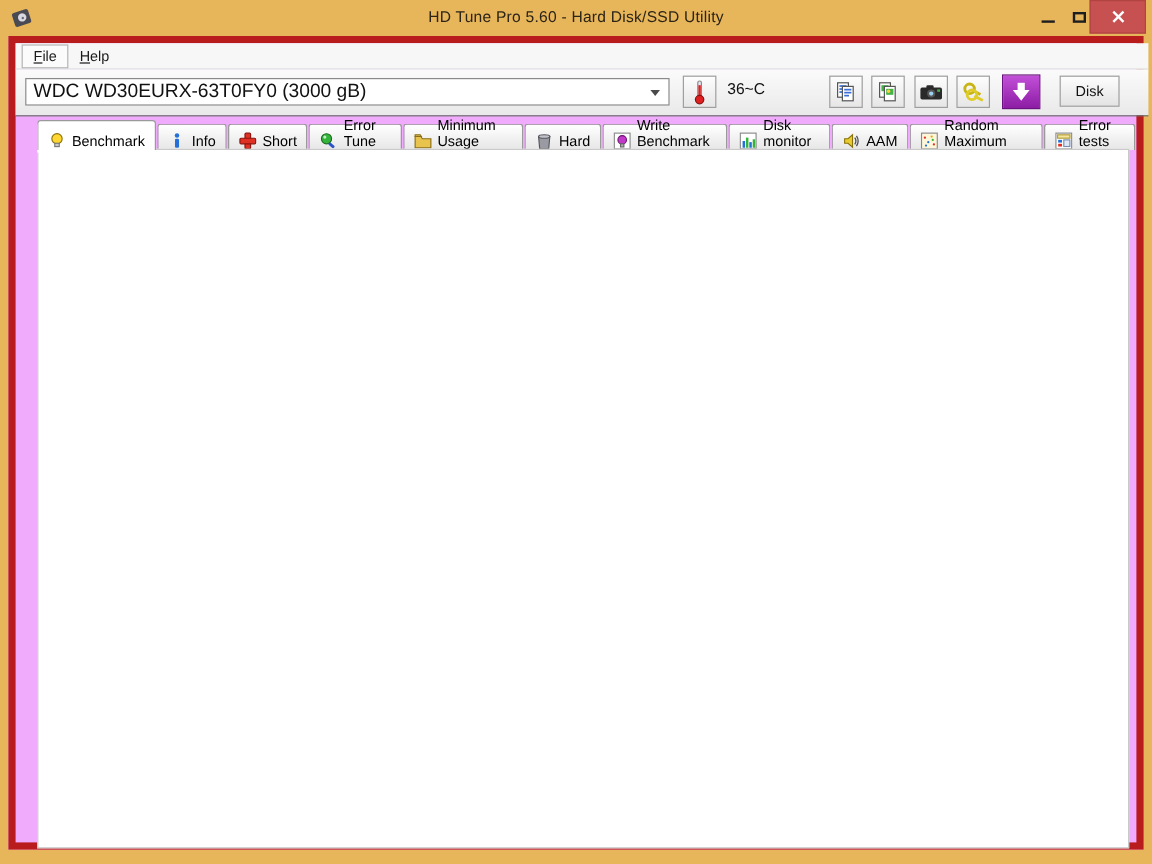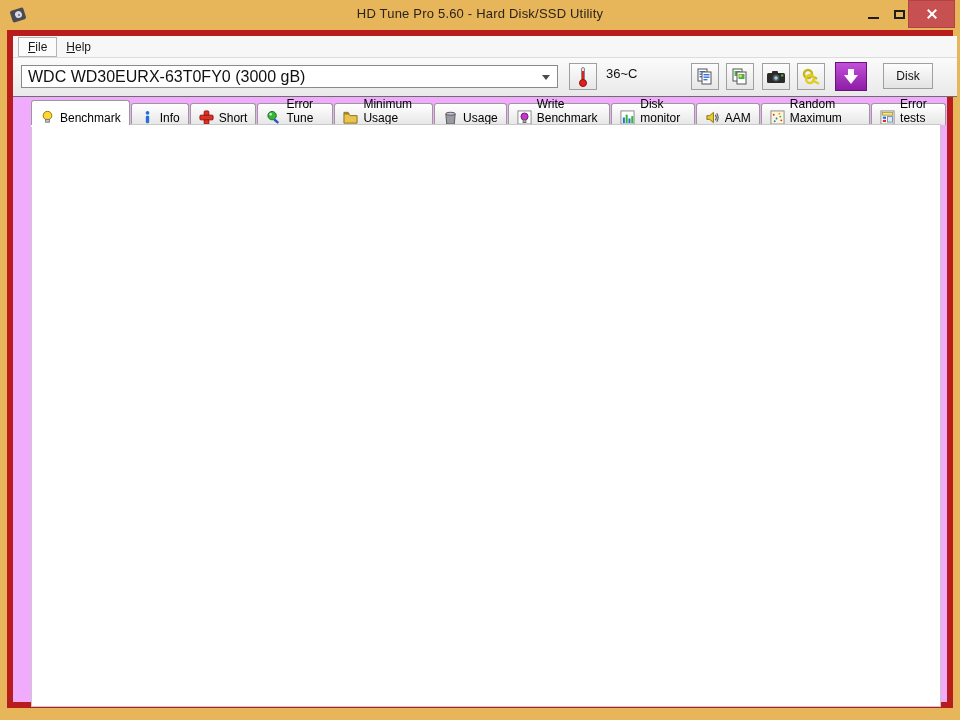--- a/index.html
+++ b/index.html
@@ -201,21 +201,21 @@
           <path d="M1 4 L6 4 L7.5 6 L15 6 L15 14 L1 14 Z" fill="#e8c44e" stroke="#8a6d14"></path>
           <path d="M1 4 L1 2.5 L5.5 2.5 L6.5 4 Z" fill="#f2d878" stroke="#8a6d14"></path>
         </svg>
       <span>Minimum Usage</span>
     </div>
     <div class="tab">
       <svg class="ticon" viewBox="0 0 16 16">
           <path d="M3 4 L13 4 L12 15 L4 15 Z" fill="#9a9aa2" stroke="#55555c"></path>
           <ellipse cx="8" cy="4" rx="5" ry="1.6" fill="#c2c2ca" stroke="#55555c"></ellipse>
         </svg>
-      <span>Usage</span>
+      <span>Hard</span>
     </div>
     <div class="tab">
       <svg class="ticon" viewBox="0 0 16 16">
           <rect x="1" y="1" width="14" height="14" fill="#fff" stroke="#888"></rect>
           <circle cx="8" cy="7" r="3.8" fill="#c238c8" stroke="#701274"></circle>
           <rect x="6.5" y="10.5" width="3" height="2.8" fill="#b0b0b0" stroke="#666"></rect>
         </svg>
       <span>Write Benchmark</span>
     </div>
     <div class="tab">

